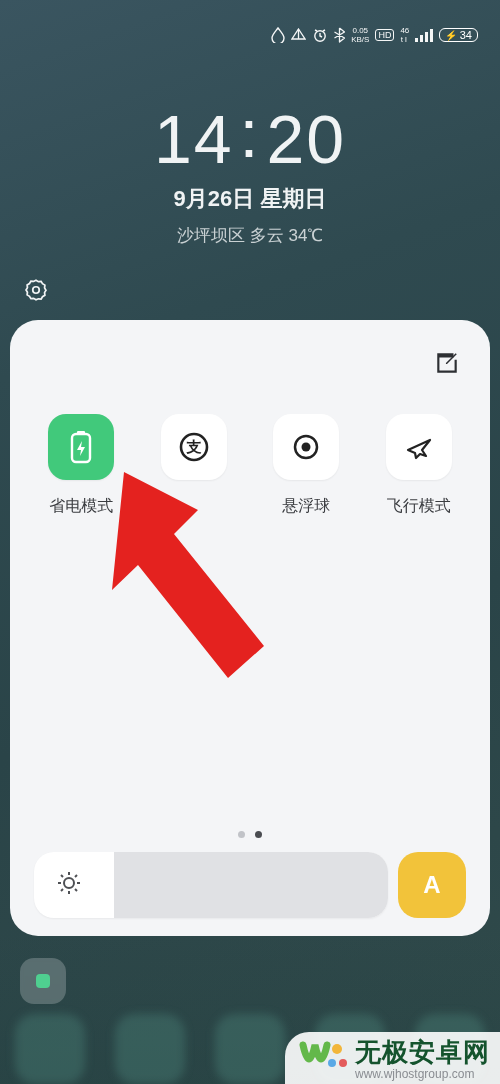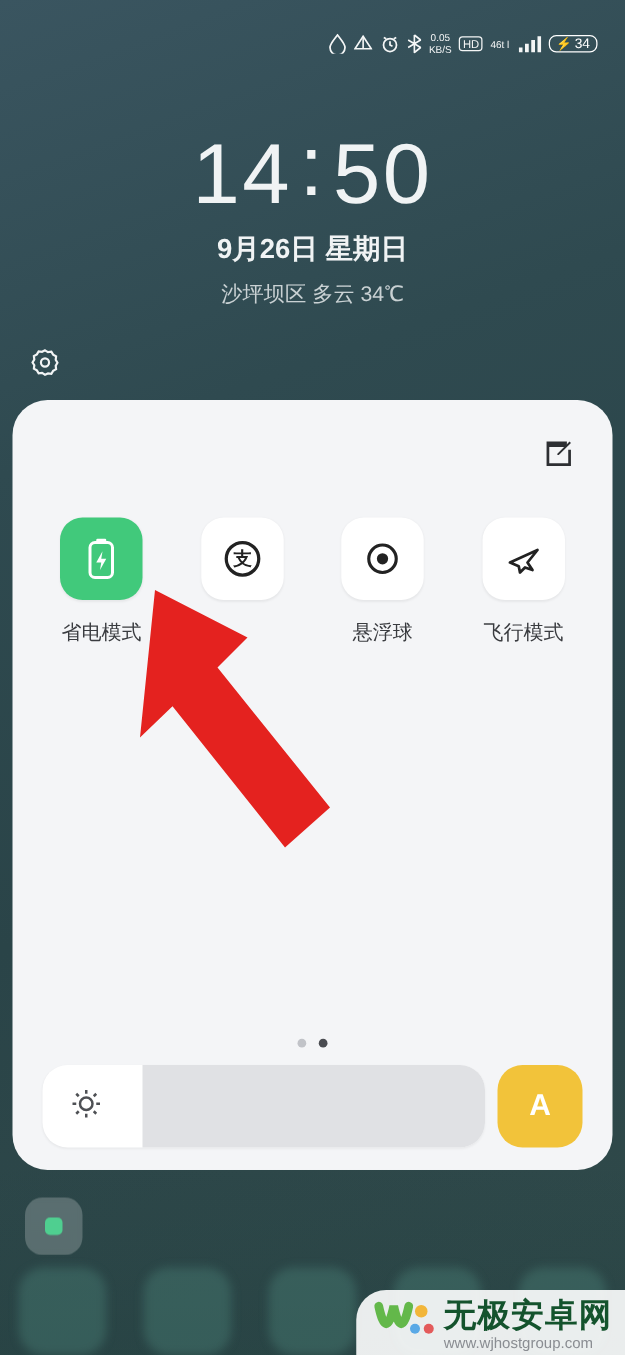--- a/index.html
+++ b/index.html
@@ -137,42 +137,42 @@
       </svg>
   </span>
   <span class="glyph tiny">
     <span style="display:flex;flex-direction:column;">
       <span>0.05</span>
       <span>KB/S</span>
     </span>
   </span>
   <span class="glyph" style="border:1.3px solid #fff;border-radius:3px;padding:0 2px;font-size:9px;">HD</span>
   <span class="glyph tiny">
-    <span style="display:flex;flex-direction:row;">
+    <span style="display:flex;flex-direction:column;">
       <span>46</span>
       <span style="letter-spacing:2px">tl</span>
     </span>
   </span>
   <span class="glyph">
     <svg width="18" height="14" viewBox="0 0 18 14">
         <rect x="0" y="10" width="3" height="4" fill="#fff"></rect>
         <rect x="5" y="7" width="3" height="7" fill="#fff"></rect>
         <rect x="10" y="4" width="3" height="10" fill="#fff"></rect>
         <rect x="15" y="1" width="3" height="13" fill="#fff"></rect>
       </svg>
   </span>
   <span class="battery-badge">
     <span class="bolt">⚡</span>
     <span>34</span>
   </span>
 </div>
 
 <div class="clock-area">
   <div class="clock-time">
-    <span>14</span><span class="colon">:</span><span>50</span>
+    <span>14</span><span class="colon">:</span><span>20</span>
   </div>
   <div class="clock-date">9月26日  星期日</div>
   <div class="clock-weather">沙坪坝区 多云 34℃</div>
 </div>
 
 <div class="data-line">
   <span class="settings-gear">
     <svg width="26" height="26" viewBox="0 0 24 24">
         <path fill="none" stroke="#f2f4f5" stroke-width="1.6" d="M12 3l2.2 1.3 2.5-.3 1.3 2.2 2.2 1.3-.3 2.5 1.3 2.2-1.3 2.2.3 2.5-2.2 1.3-1.3 2.2-2.5-.3L12 21l-2.2-1.3-2.5.3-1.3-2.2-2.2-1.3.3-2.5L2.8 12l1.3-2.2-.3-2.5 2.2-1.3 1.3-2.2 2.5.3z"></path>
         <circle cx="12" cy="12" r="3" fill="none" stroke="#f2f4f5" stroke-width="1.6"></circle>

